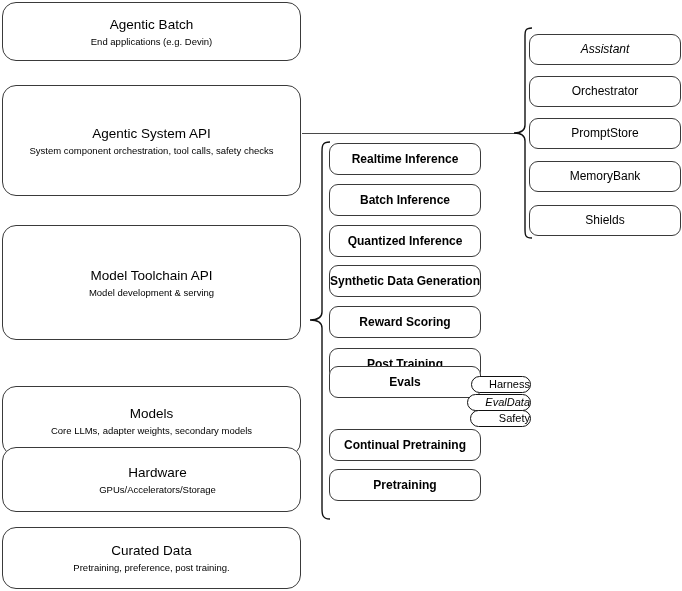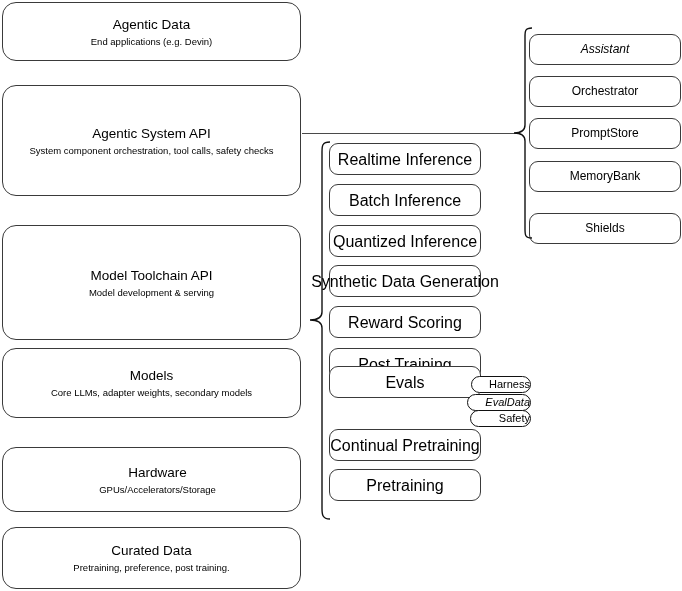--- a/index.html
+++ b/index.html
@@ -50,21 +50,21 @@
   .layer-box { left: 2px; width: 299px; }
 
   
   .mid-box {
     left: 329px;
     width: 152px;
     height: 32px;
     border-radius: 9px;
     border: 1.2px solid #3a3a3a;
   }
-  .mid-box .title { font-size: 16px; }
+  .mid-box .title { font-size: 12px; font-weight: bold; }
 
   
   .right-box {
     left: 529px;
     width: 152px;
     height: 31px;
     border-radius: 9px;
     border: 1.2px solid #3a3a3a;
   }
   .right-box .title { font-size: 12px; }
@@ -96,35 +96,35 @@
 
   
   .brace { position: absolute; z-index: 2; }
 </style>
 </head>
 <body>
 
 <div id="canvas">
 
   <div class="rbox layer-box" style="top:2px;height:59px;">
-    <div class="title">Agentic Data</div>
+    <div class="title">Agentic Batch</div>
     <div class="subtitle">End applications (e.g. Devin)</div>
   </div>
 
   <div class="rbox layer-box" style="top:85px;height:111px;">
     <div class="title">Agentic System API</div>
     <div class="subtitle">System component orchestration, tool calls, safety checks</div>
   </div>
 
   <div class="rbox layer-box" style="top:225px;height:115px;">
     <div class="title">Model Toolchain API</div>
     <div class="subtitle">Model development &amp; serving</div>
   </div>
 
-  <div class="rbox layer-box" style="top:348px;height:70px;align-items:center;">
+  <div class="rbox layer-box" style="top:386px;height:70px;align-items:center;">
     <div class="title">Models</div>
     <div class="subtitle">Core LLMs, adapter weights, secondary models</div>
   </div>
 
   <div class="rbox layer-box" style="top:447px;height:65px;padding-left:12px;">
     <div class="title">Hardware</div>
     <div class="subtitle">GPUs/Accelerators/Storage</div>
   </div>
 
   <div class="rbox layer-box" style="top:527px;height:62px;">
@@ -189,17 +189,17 @@
   </div>
   <div class="rbox right-box" style="top:76px;">
     <div class="title">Orchestrator</div>
   </div>
   <div class="rbox right-box" style="top:118px;">
     <div class="title">PromptStore</div>
   </div>
   <div class="rbox right-box" style="top:161px;">
     <div class="title">MemoryBank</div>
   </div>
-  <div class="rbox right-box" style="top:213px;">
+  <div class="rbox right-box" style="top:205px;">
     <div class="title">Shields</div>
   </div>
 
 </div>
 
 </body></html>

